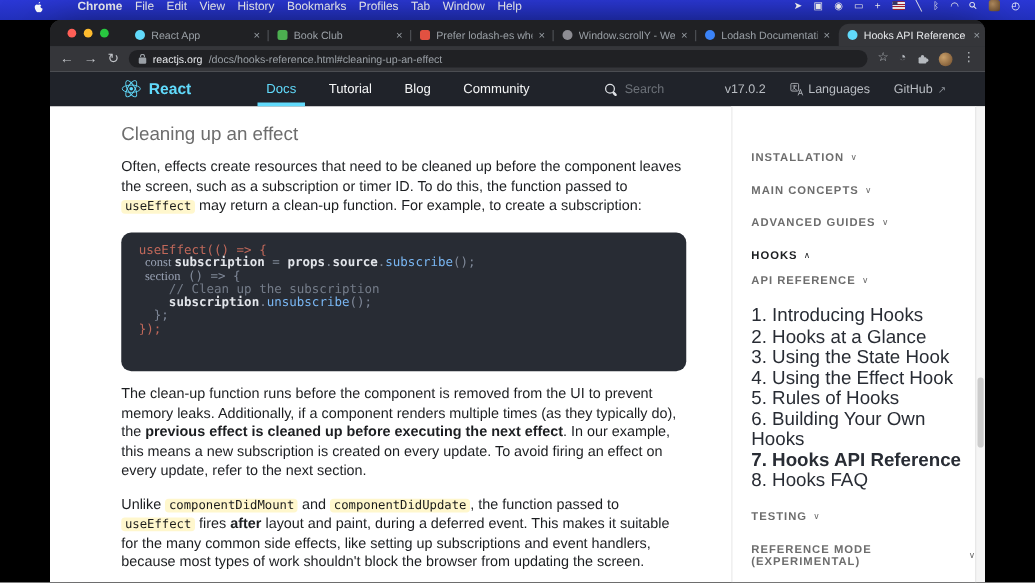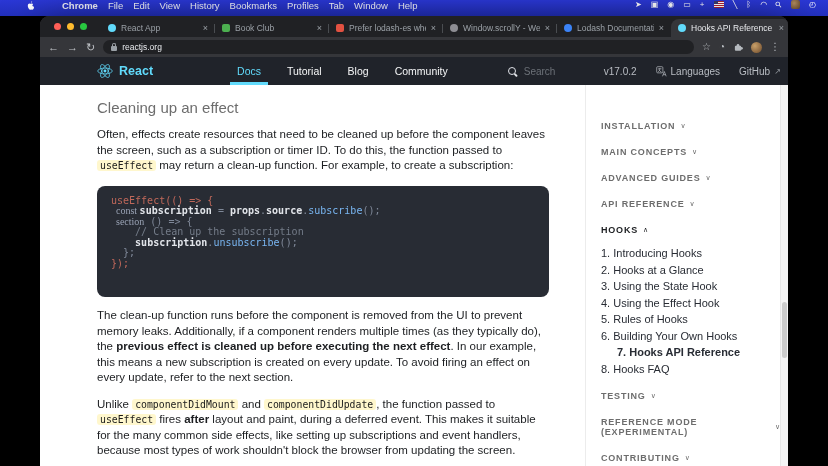--- a/index.html
+++ b/index.html
@@ -51,21 +51,21 @@
   .tb-icon{color:#b6babf;font-size:10px;line-height:1;}
   .puzzle svg{display:block;}
   .avatar{width:11px;height:11px;border-radius:50%;flex:none;
     background:radial-gradient(circle at 35% 35%,#c9a06a,#6d4a2a);}
 
   
   .page{position:absolute;top:41px;left:0;right:0;bottom:0;background:#fff;display:flex;flex-direction:column;}
   .site-header{height:28px;flex:none;background:var(--header-bg);display:flex;align-items:center;
     padding:0 70px 0 57px;}
   .brand{display:flex;align-items:center;gap:6px;color:var(--accent);font-weight:700;font-size:12.5px;}
-  .nav{display:flex;gap:26px;margin-left:84px;height:100%;align-items:stretch;text-align:center;}
+  .nav{display:flex;gap:26px;margin-left:60px;height:100%;align-items:stretch;text-align:center;}
   .nav-item{font-size:10.5px;color:#f5f6f7;display:flex;align-items:center;position:relative;}
   .nav-item.active{color:var(--accent);}
   .nav-item.active::after{content:'';position:absolute;bottom:0;left:-7px;right:-7px;height:3px;background:var(--accent);}
   .search{display:flex;align-items:center;gap:6px;margin-left:60px;}
   .mag{width:6px;height:6px;border:1.5px solid #dfe2e6;border-radius:50%;position:relative;}
   .mag::after{content:'';position:absolute;width:3.5px;height:1.5px;background:#dfe2e6;
     transform:rotate(45deg);right:-3px;bottom:-1.5px;border-radius:1px;}
   .search input{background:none;border:none;outline:none;width:78px;font-size:10px;color:#ddd;
     font-family:"Liberation Sans",sans-serif;}
   .search input::placeholder{color:#6c7178;}
@@ -87,22 +87,22 @@
   .tok-cmt{color:#747c89;} .tok-fn{color:#79b6f2;} .tok-var{color:#e2e5ea;font-weight:600;}
   #heading2{margin-top:24px;}
 
   .sidebar{position:absolute;left:545px;top:0;bottom:0;right:7px;border-left:1px solid #ececec;
     padding:36px 0 0 15px;background:#fff;}
   .side-section{margin-bottom:16px;font-size:9px;font-weight:700;letter-spacing:.09em;
     color:#6d6d6d;display:flex;align-items:center;gap:5px;}
   .side-section.active{color:#1c1e21;margin-bottom:10px;}
   .chev{font-size:7px;font-weight:400;}
   .hooks-list{margin:0 0 14px;padding:0;list-style:none;}
-  .hooks-list li{font-size:11px;line-height:16.5px;color:#282c34;}
-  .hooks-list li.active{font-weight:700;margin-left:16px;}
+  .hooks-list li{font-size:15px;line-height:16.5px;color:#282c34;}
+  .hooks-list li.active{font-weight:700;}
 
   .scrollbar{position:absolute;right:0;top:0;bottom:0;width:7px;background:#f5f5f5;border-left:1px solid #e8e8e8;}
   .scroll-thumb{position:absolute;top:57%;height:56px;width:5px;left:1px;border-radius:3px;background:#cccccc;}
 </style>
 </head>
 <body>
 
 <div class="menubar">
   <span class="apple">
     <svg width="9" height="11" viewBox="0 0 170 170">
@@ -180,20 +180,21 @@
 
   </div>
 
   <div class="toolbar">
     <span class="navbtn">←</span>
     <span class="navbtn">→</span>
     <span class="navbtn">↻</span>
     <div class="omnibox">
       <span class="lock"></span>
       <span class="url-domain">reactjs.org</span>
+        <span class="url-path">/docs/hooks-reference.html#cleaning-up-an-effect</span>
     </div>
     <span class="tb-icon">☆</span>
     <span class="tb-icon">◔</span>
     <span class="tb-icon puzzle">
       <svg width="10" height="10" viewBox="0 0 16 16" fill="#b6babf">
           <rect x="3" y="6" width="10" height="8" rx="1.5"></rect>
           <circle cx="8" cy="5.5" r="2.2"></circle>
           <circle cx="13.5" cy="10" r="2.2"></circle>
         </svg>
     </span>
@@ -265,27 +266,27 @@
             <span class="chev">∨</span>
           </div>
           <div class="side-section">
             <span>MAIN CONCEPTS</span>
             <span class="chev">∨</span>
           </div>
           <div class="side-section">
             <span>ADVANCED GUIDES</span>
             <span class="chev">∨</span>
           </div>
-          <div class="side-section">
-            <span>API REFERENCE</span>
-            <span class="chev">∨</span>
-          </div>
           <div class="side-section active">
             <span>HOOKS</span>
             <span class="chev">∧</span>
+          </div>
+          <div class="side-section">
+            <span>API REFERENCE</span>
+            <span class="chev">∨</span>
           </div>
           <ul class="hooks-list">
             <li>1. Introducing Hooks</li>
             <li>2. Hooks at a Glance</li>
             <li>3. Using the State Hook</li>
             <li>4. Using the Effect Hook</li>
             <li>5. Rules of Hooks</li>
             <li>6. Building Your Own Hooks</li>
             <li class="active">7. Hooks API Reference</li>
             <li>8. Hooks FAQ</li>

